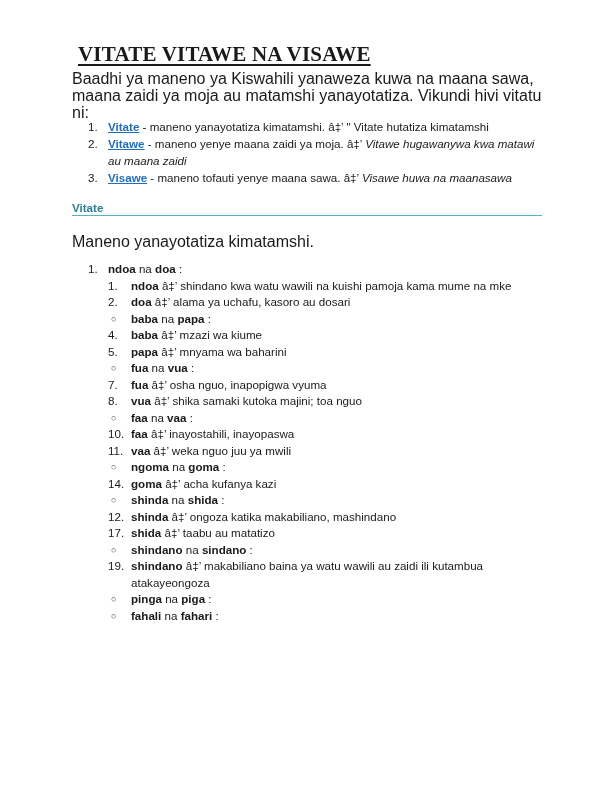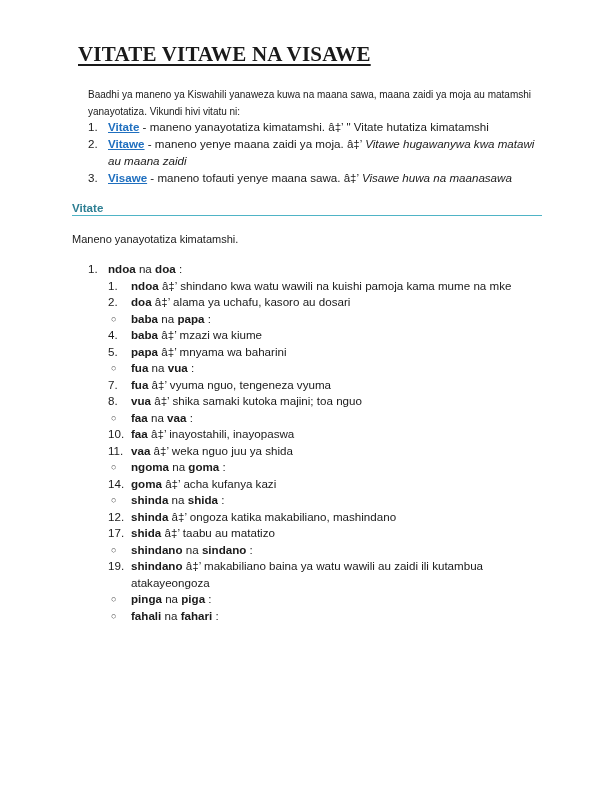--- a/index.html
+++ b/index.html
@@ -2,29 +2,29 @@
 <html><head>
 <meta charset="utf-8">
 <style>
   html, body { margin: 0; padding: 0; background: #ffffff; }
   body { width: 612px; height: 792px; position: relative; overflow: hidden;
          font-family: "Liberation Sans", "DejaVu Sans", sans-serif; color: #1a1a1a; }
   .title { position: absolute; left: 72px; top: 36px; margin: 6px;
            font-family: "Liberation Serif", "DejaVu Serif", serif;
            font-size: 21px; font-weight: bold; text-decoration: underline;
            text-decoration-thickness: 2px; text-underline-offset: 3px; letter-spacing: 0.2px; }
-  .intro { position: absolute; left: 72px; top: 70px; width: 470px; font-size: 10px; line-height: 17px; margin: 16px; }
+  .intro { position: absolute; left: 72px; top: 70px; width: 470px; font-size: 16px; line-height: 17px; margin: 0; }
   .groups { position: absolute; left: 72px; top: 118px; width: 470px; font-size: 11.6px; line-height: 17px; margin: 0; padding: 0; list-style: none; }
   .groups li { position: relative; padding-left: 36px; }
   .groups .num { position: absolute; left: 16px; }
   .link { color: #1f6fbf; font-weight: bold; text-decoration: underline; }
   .it { font-style: italic; }
   .section-head { position: absolute; left: 72px; top: 201px; width: 470px; font-size: 11.6px; font-weight: bold;
                   color: #2e7f93; border-bottom: 1px solid #4fb4c6; padding-bottom: 1px; }
-  .section-desc { position: absolute; left: 72px; top: 233px; font-size: 11px; margin: 0; text-align: center; }
+  .section-desc { position: absolute; left: 72px; top: 233px; font-size: 16px; margin: 0; text-align: center; }
   .list { position: absolute; left: 72px; top: 261px; width: 470px; font-size: 11.6px; line-height: 16.5px; margin: 0; padding: 0; list-style: none; }
   .list li { position: relative; }
   .list .top { padding-left: 36px; }
   .list .top .num { position: absolute; left: 16px; }
   .list .sub { padding-left: 59px; }
   .list .sub .num { position: absolute; left: 36px; }
   .list .bullet { padding-left: 59px; }
   .list .bullet .num { position: absolute; left: 39px; font-size: 9px; color: #444; top: 0; }
   b { font-weight: bold; }
 </style>
@@ -57,25 +57,25 @@
   <li class="top">
     <span class="num">1.</span>
     <b>ndoa</b><span> na </span><b>doa</b><span> :</span>
   </li>
 <li class="sub"><span class="num">1.</span><b>ndoa</b><span> â‡’ shindano kwa watu wawili na kuishi pamoja kama mume na mke</span></li>
     <li class="sub"><span class="num">2.</span><b>doa</b><span> â‡’ alama ya uchafu, kasoro au dosari</span></li>
     <li class="bullet"><span class="num">○</span><b>baba</b><span> na </span><b>papa</b><span> :</span></li>
     <li class="sub"><span class="num">4.</span><b>baba</b><span> â‡’ mzazi wa kiume</span></li>
     <li class="sub"><span class="num">5.</span><b>papa</b><span> â‡’ mnyama wa baharini</span></li>
     <li class="bullet"><span class="num">○</span><b>fua</b><span> na </span><b>vua</b><span> :</span></li>
-    <li class="sub"><span class="num">7.</span><b>fua</b><span> â‡’ vyuma nguo, tengeneza vyuma</span></li>
+    <li class="sub"><span class="num">7.</span><b>fua</b><span> â‡’ osha nguo, inapopigwa vyuma</span></li>
     <li class="sub"><span class="num">8.</span><b>vua</b><span> â‡’ shika samaki kutoka majini; toa nguo</span></li>
     <li class="bullet"><span class="num">○</span><b>faa</b><span> na </span><b>vaa</b><span> :</span></li>
     <li class="sub"><span class="num">10.</span><b>faa</b><span> â‡’ inayostahili, inayopaswa</span></li>
-    <li class="sub"><span class="num">11.</span><b>vaa</b><span> â‡’ weka nguo juu ya shida</span></li>
+    <li class="sub"><span class="num">11.</span><b>vaa</b><span> â‡’ weka nguo juu ya mwili</span></li>
     <li class="bullet"><span class="num">○</span><b>ngoma</b><span> na </span><b>goma</b><span> :</span></li>
     <li class="sub"><span class="num">14.</span><b>goma</b><span> â‡’ acha kufanya kazi</span></li>
     <li class="bullet"><span class="num">○</span><b>shinda</b><span> na </span><b>shida</b><span> :</span></li>
     <li class="sub"><span class="num">12.</span><b>shinda</b><span> â‡’ ongoza katika makabiliano, mashindano</span></li>
     <li class="sub"><span class="num">17.</span><b>shida</b><span> â‡’ taabu au matatizo</span></li>
     <li class="bullet"><span class="num">○</span><b>shindano</b><span> na </span><b>sindano</b><span> :</span></li>
     <li class="sub"><span class="num">19.</span><b>shindano</b><span> â‡’ makabiliano baina ya watu wawili au zaidi ili kutambua atakayeongoza</span></li>
     <li class="bullet"><span class="num">○</span><b>pinga</b><span> na </span><b>piga</b><span> :</span></li>
     <li class="bullet"><span class="num">○</span><b>fahali</b><span> na </span><b>fahari</b><span> :</span></li>
   </ol>

